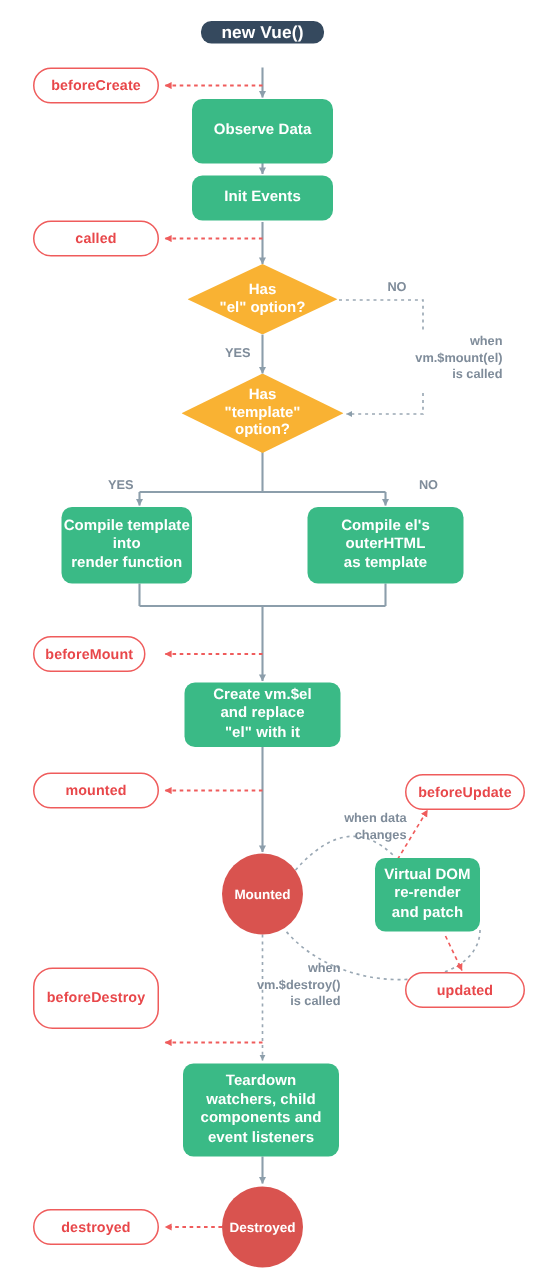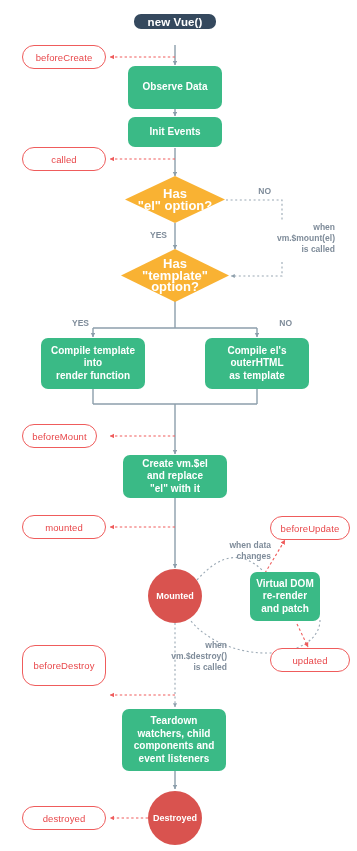--- a/index.html
+++ b/index.html
@@ -50,21 +50,21 @@
     background: #3aba86;
     color: #ffffff;
     border-radius: 7px;
     font-size: 10px;
     font-weight: bold;
     line-height: 12.5px;
     letter-spacing: 0.05px;
   }
   .diamond {
     color: #ffffff;
-    font-size: 13px;
+    font-size: 10px;
     font-weight: bold;
     line-height: 11.5px;
     background: transparent;
   }
   .diamond .dshape {
     position: absolute;
     left: 0; top: 0;
     width: 100%; height: 100%;
     background: #f9b233;
     -webkit-clip-path: polygon(50% 0%, 100% 50%, 50% 100%, 0% 50%);
@@ -77,21 +77,21 @@
     border-radius: 50%;
     font-size: 9px;
     font-weight: bold;
   }
   .pill {
     background: #ffffff;
     border: 1.4px solid #ef5c5c;
     color: #e8474a;
     border-radius: 13px;
     font-size: 9.5px;
-    font-weight: normal;
+    font-weight: bold;
     letter-spacing: 0.1px;
   }
   .edge-label {
     position: absolute;
     color: #7f8c9a;
     font-size: 8.5px;
     font-weight: bold;
     line-height: 11px;
     text-align: right;
     white-space: pre-line;
@@ -176,21 +176,21 @@
 "el" option?</span>
   </div>
 
   <div class="node diamond" style="left:121px; top:249px; width:108px; height:53px;">
     <span class="dshape"></span>
     <span class="nodetext">Has
 "template"
 option?</span>
   </div>
 
-  <div class="node box-green" style="left:41px; top:338px; width:104px; height:51px;">
+  <div class="node box-green" style="left:41px; top:338px; width:87px; height:51px;">
     <span class="nodetext">Compile template
 into
 render function</span>
   </div>
 
   <div class="node box-green" style="left:205px; top:338px; width:104px; height:51px;">
     <span class="nodetext">Compile el's
 outerHTML
 as template</span>
   </div>

